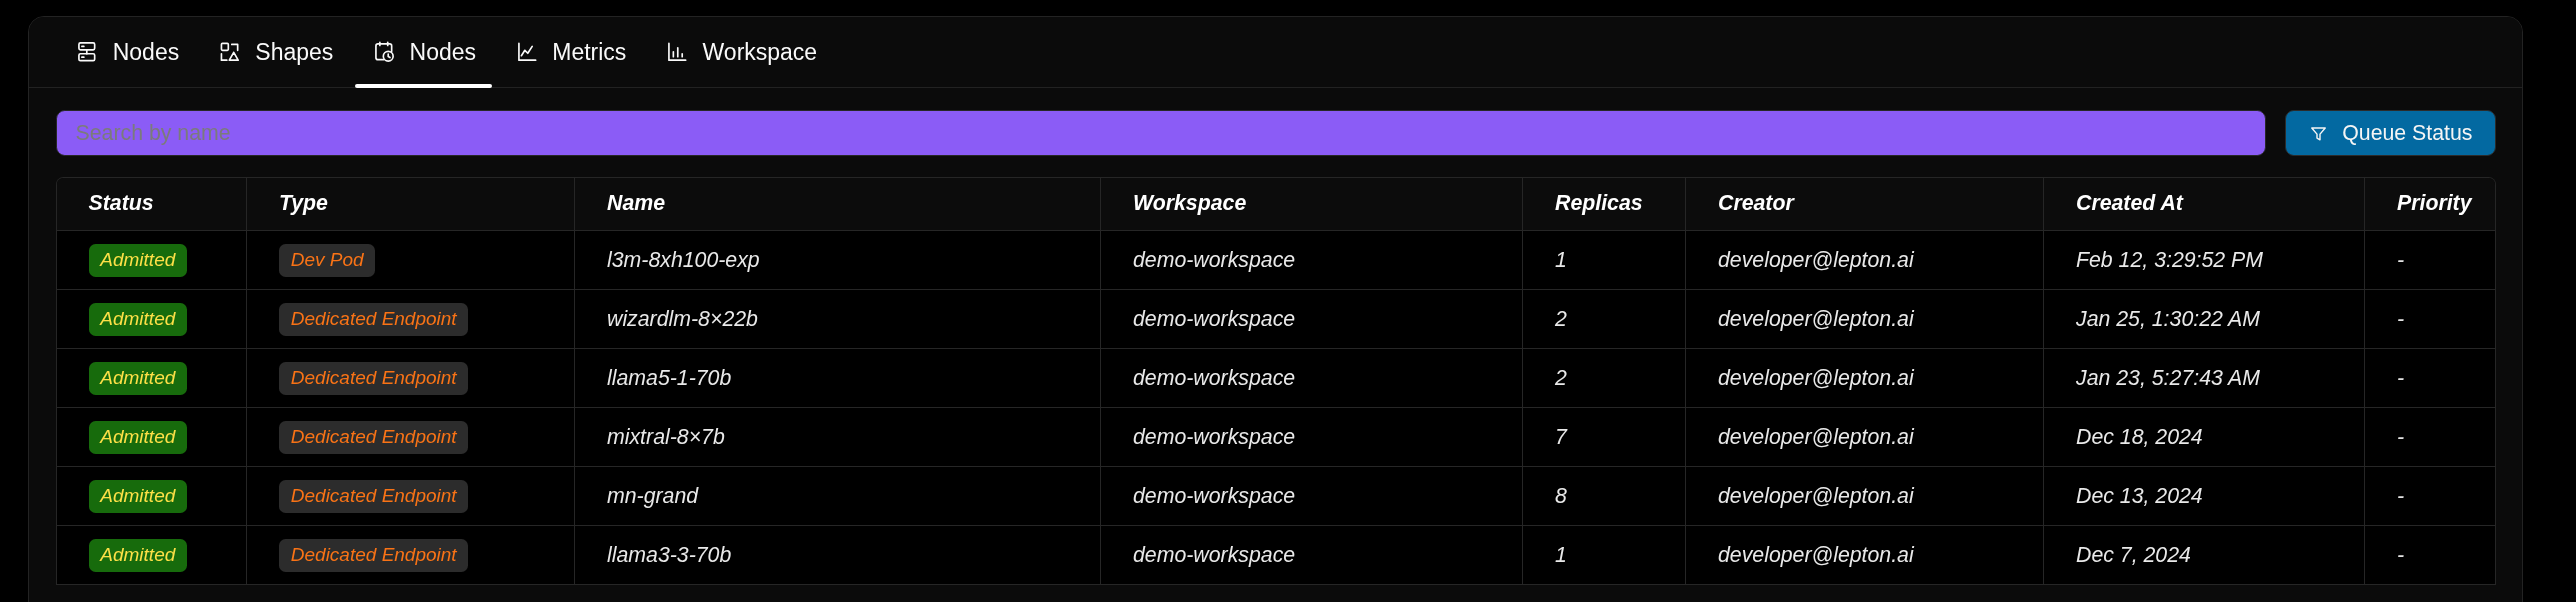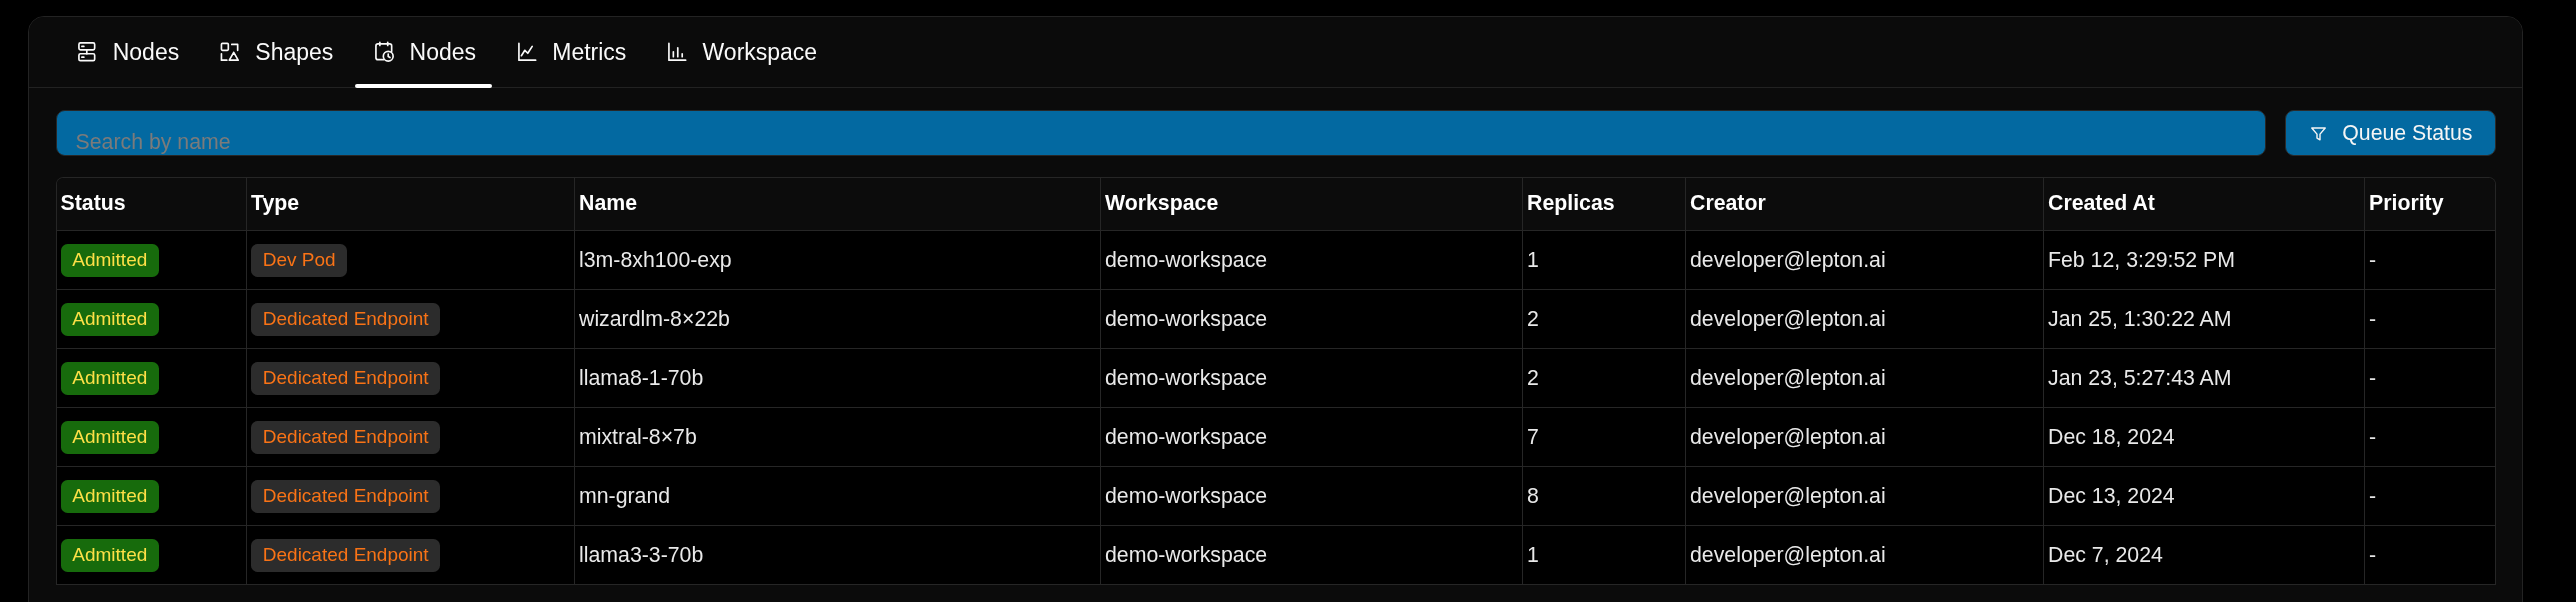--- a/index.html
+++ b/index.html
@@ -72,25 +72,25 @@
   
   .toolbar {
     display: flex;
     align-items: center;
     gap: 19px;
     padding: 22px 26.5px 20.6px 26.5px;
   }
   .searchbox {
     flex: 1 1 auto;
     height: 46px;
-    background: #0369a1;
+    background: #8b5cf6;
     border: 1.5px solid #272727;
     border-radius: 8.8px;
     display: flex;
-    align-items: flex-end;
+    align-items: center;
     padding: 0 19px;
   }
   .searchbox input {
     width: 100%;
     background: transparent;
     border: none;
     outline: none;
     color: #ededed;
     font-family: "Liberation Sans", sans-serif;
     font-size: 21.3px;
@@ -125,25 +125,26 @@
   }
   table {
     width: 100%;
     border-collapse: collapse;
     table-layout: fixed;
   }
   th, td {
     border-right: 1.5px solid #262626;
     border-bottom: 1.5px solid #262626;
     text-align: left;
-    padding: 0 4px;
+    padding: 0 32px;
     color: #f2f2f2;
     font-size: 21.3px;
     white-space: nowrap;
     overflow: hidden;
+    font-style: italic;
   }
   th:last-child, td:last-child { border-right: none; }
   th {
     height: 53px;
     font-weight: bold;
     background: #0c0c0c;
     color: #ffffff;
   }
   td {
     height: 59px;
@@ -308,21 +309,21 @@
             <td>demo-workspace</td>
             <td>2</td>
             <td>developer@lepton.ai</td>
             <td>Jan 25, 1:30:22 AM</td>
             <td class="dash">-</td>
           </tr>
 
           <tr>
             <td><span class="badge green">Admitted</span></td>
             <td><span class="badge gray">Dedicated Endpoint</span></td>
-            <td>llama8-1-70b</td>
+            <td>llama5-1-70b</td>
             <td>demo-workspace</td>
             <td>2</td>
             <td>developer@lepton.ai</td>
             <td>Jan 23, 5:27:43 AM</td>
             <td class="dash">-</td>
           </tr>
 
           <tr>
             <td><span class="badge green">Admitted</span></td>
             <td><span class="badge gray">Dedicated Endpoint</span></td>

